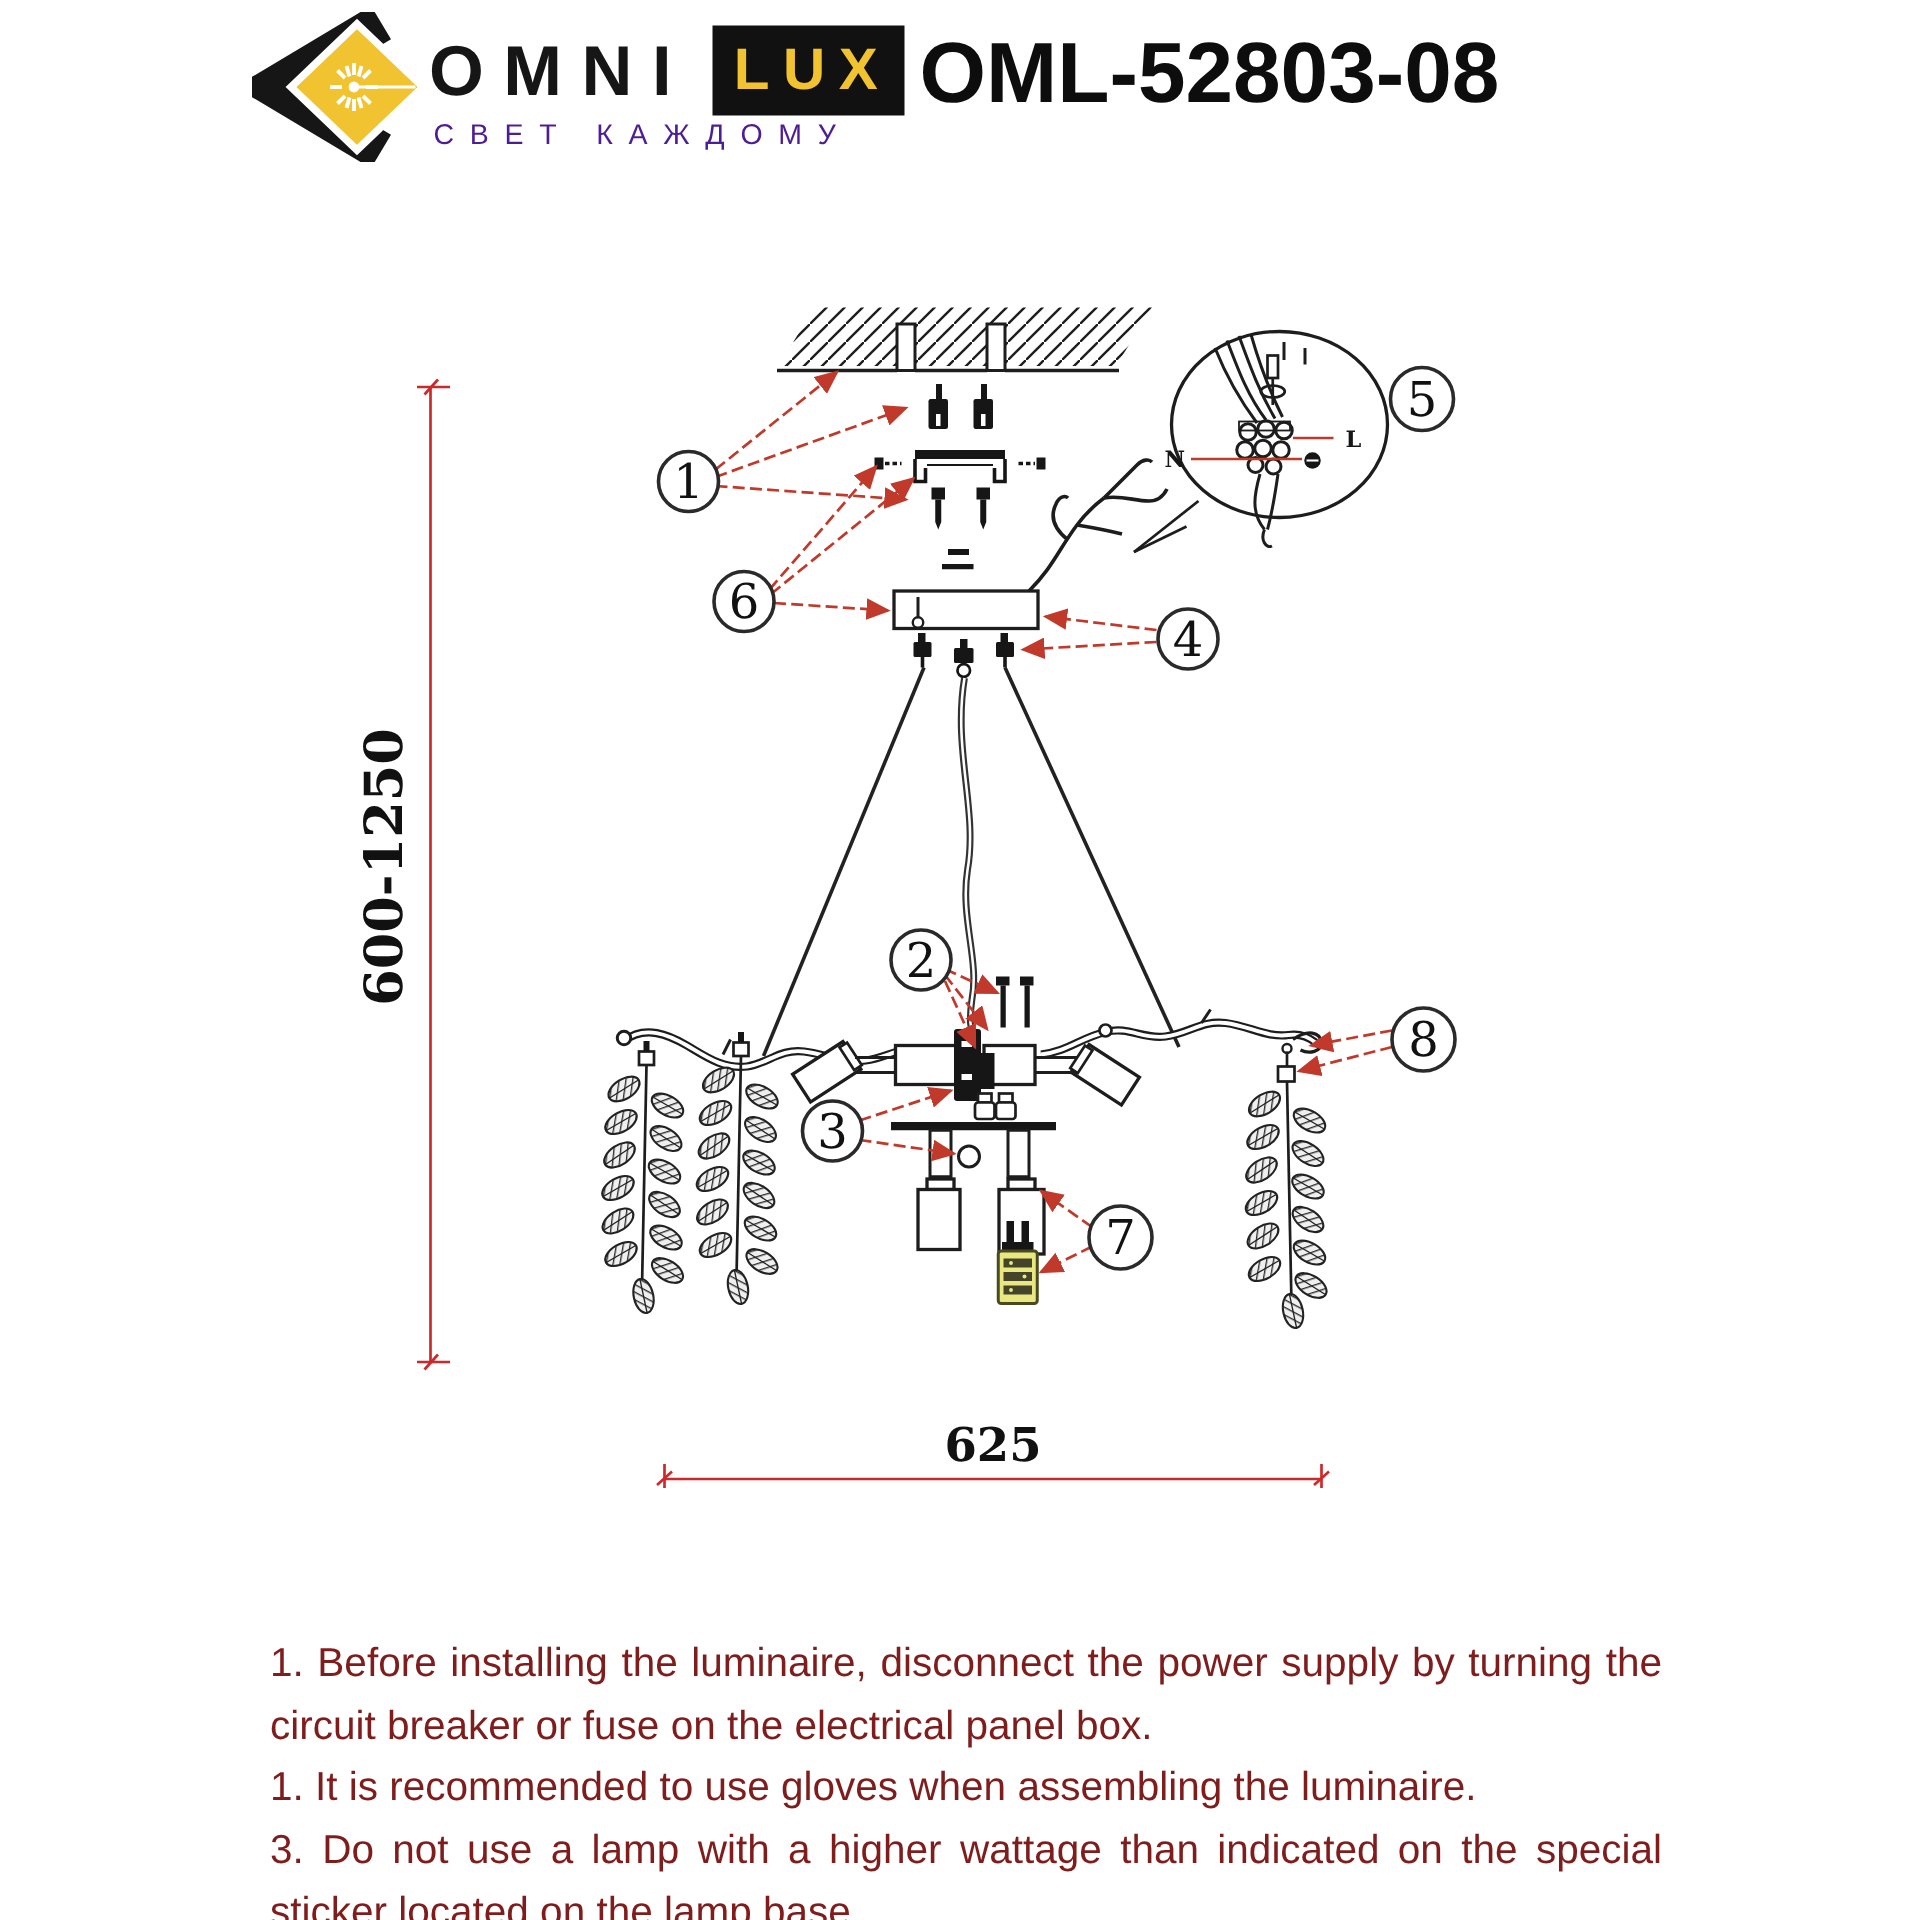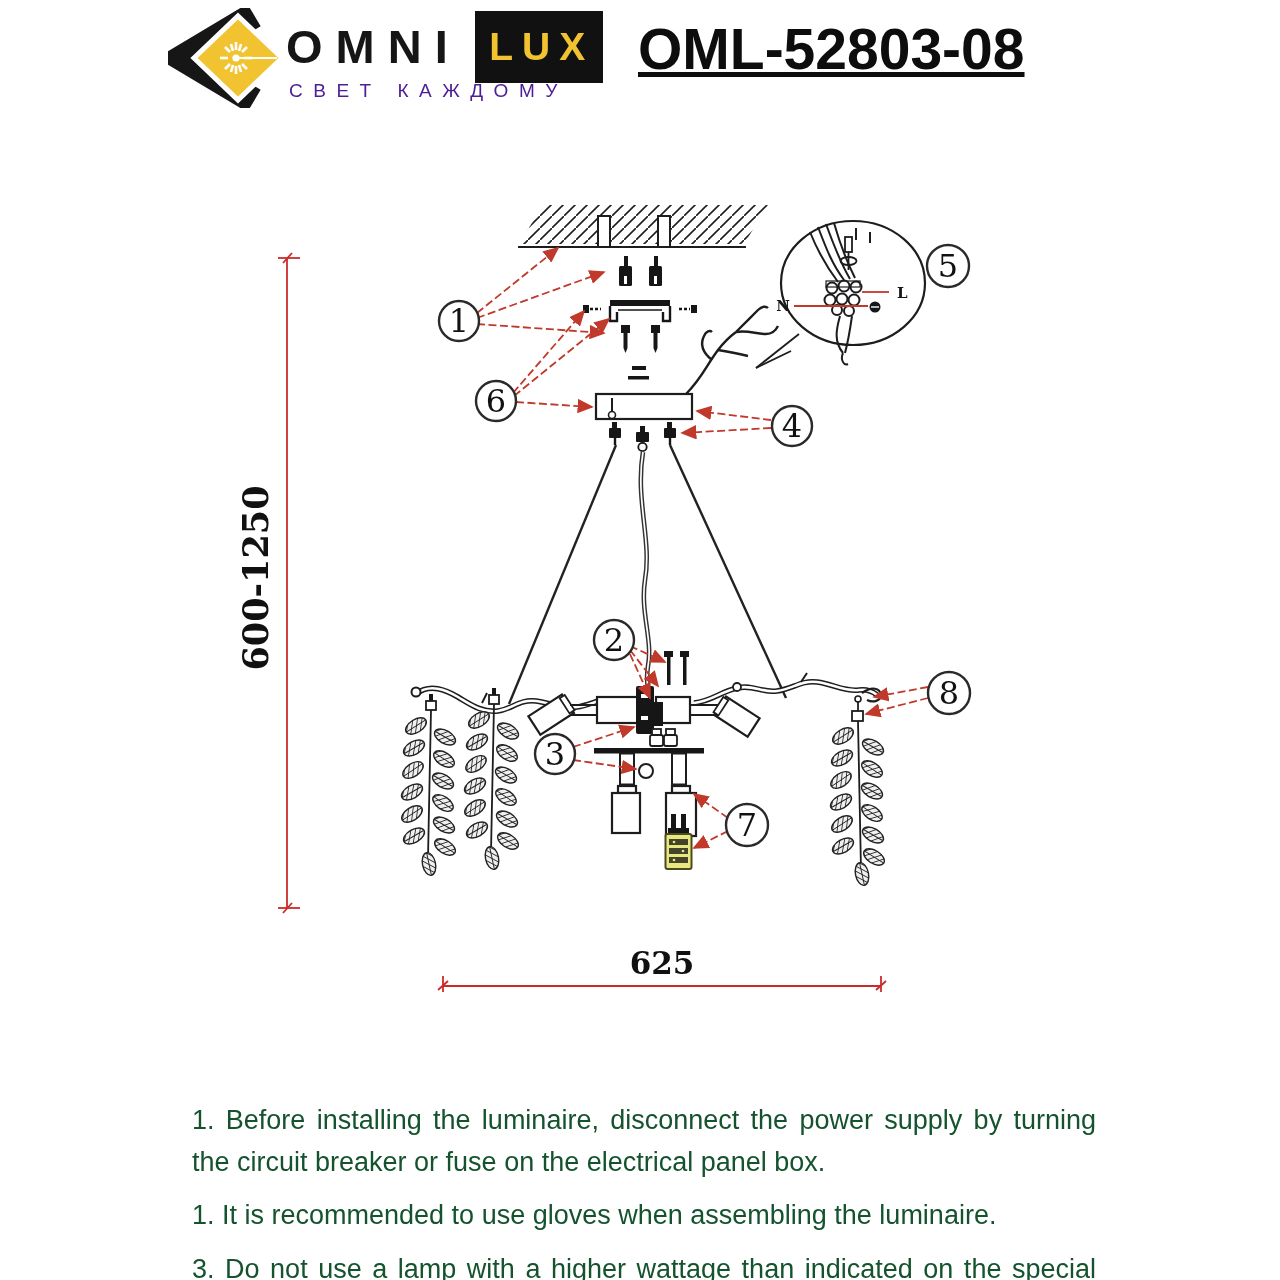--- a/index.html
+++ b/index.html
@@ -3,29 +3,29 @@
 <meta charset="utf-8">
 <style>
   html,body{margin:0;padding:0;}
   body{width:1280px;height:1280px;background:#ffffff;position:relative;overflow:hidden;
        font-family:"Liberation Sans", sans-serif;color:#1b1b1b;}
   .abs{position:absolute;}
   
   #logo-mark{left:168px;top:8px;width:122px;height:100px;}
   #brand-row{left:286px;top:18px;height:58px;display:flex;align-items:center;gap:14px;}
   #brand-first{font-size:47px;font-weight:600;letter-spacing:13px;color:#161616;line-height:54px;}
-  #brand-second-box{background:#111111;width:128px;height:72px;display:flex;align-items:center;justify-content:center;}
+  #brand-second-box{background:#111111;width:128px;height:60px;display:flex;align-items:center;justify-content:center;}
   #brand-second{font-size:39px;font-weight:700;letter-spacing:9px;color:#f2c330;padding-left:6px;}
   #tagline{left:289px;top:80px;font-size:19px;letter-spacing:10.5px;color:#4c1d95;}
-  #model{left:638px;top:16px;font-size:57px;font-weight:700;color:#0d0d0d;letter-spacing:0px;text-decoration:underline;}
+  #model{left:613px;top:16px;font-size:57px;font-weight:700;color:#0d0d0d;letter-spacing:0px;}
   
   #diagram{left:0;top:0;}
   
   #instructions{left:180px;top:1088px;width:928px;}
-  #instructions p{margin:12px;padding:0;font-size:27px;line-height:41.5px;text-align:justify;color:#14532d;}
+  #instructions p{margin:0;padding:0;font-size:27px;line-height:41.5px;text-align:justify;color:#7f1d1d;}
 </style>
 </head>
 <body>
 
 <svg id="logo-mark" class="abs" viewBox="0 0 122 100">
   <path d="M 86,7 L 14,50 L 86,93" stroke="#161616" stroke-width="26" fill="none" stroke-linecap="butt"></path>
   <polygon points="70,8 114,50 70,92 26,50" fill="#f2c330" stroke="#ffffff" stroke-width="5"></polygon>
   <g stroke="#ffffff">
     <line x1="70" y1="50" x2="109" y2="50" stroke-width="2"></line>
     <g stroke-width="2.6">

